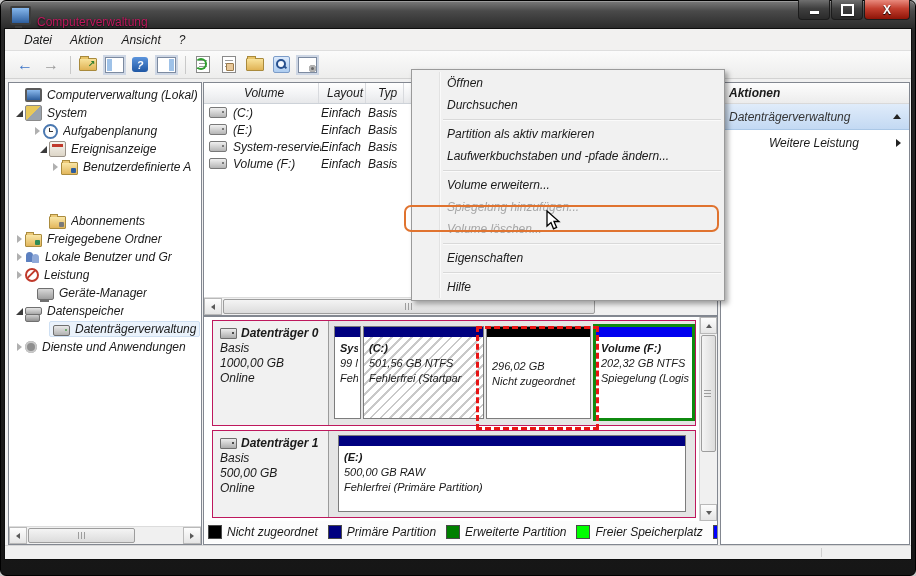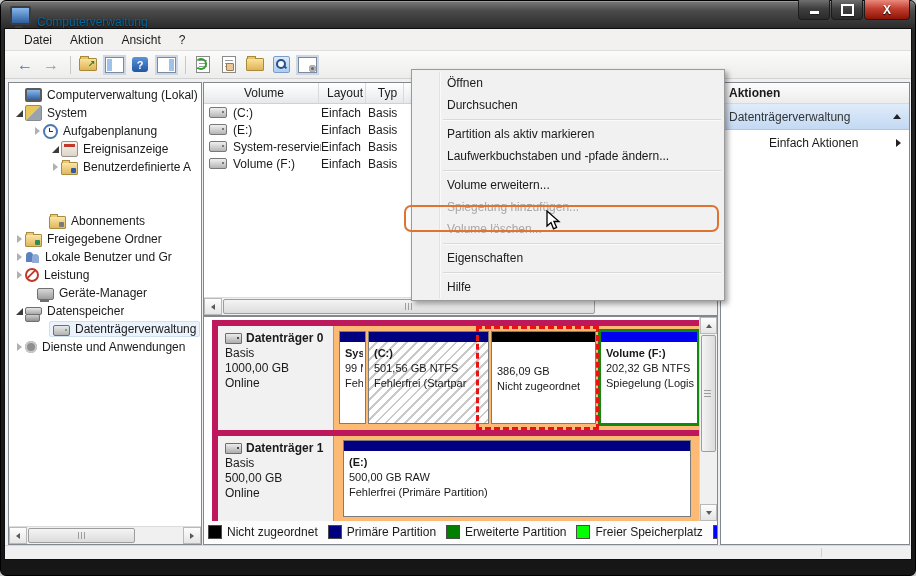--- a/index.html
+++ b/index.html
@@ -6,30 +6,30 @@
   #screen{position:relative;width:916px;height:576px;overflow:hidden;
     font-family:"Liberation Sans","DejaVu Sans",sans-serif;font-size:12px;color:#1a1a1a;
     -webkit-font-smoothing:antialiased;}
   
   .frame{position:absolute;inset:0;border-radius:6px;border:1px solid #000;
     background:linear-gradient(180deg,#7a7a7a 0,#4a4a4a 10px,#262626 30px,#161616 100%);
     box-shadow:inset 0 1px 0 #9b9b9b;}
   .titlebar{position:absolute;left:4px;top:3px;right:4px;height:25px;display:flex;align-items:center;}
   .app-ico{width:17px;height:15px;margin:0 6px 0 6px;position:relative;background:linear-gradient(#86b7ec,#2d5e9e);border:2px solid #3c3c3c;border-radius:2px;}
   .app-ico::after{content:"";position:absolute;left:3px;bottom:-5px;width:7px;height:2px;background:#3c3c3c;}
-  .title-txt{color:#0369a1;text-shadow:0 1px 2px #000;margin-top:13px;}
+  .title-txt{color:#be185d;text-shadow:0 1px 2px #000;margin-top:13px;}
   .winbtns{position:absolute;right:6px;top:0;display:flex;}
   .wbtn{height:19px;border:1px solid #1c1c1c;border-top:none;border-radius:0 0 4px 4px;
     background:linear-gradient(#6f6f6f,#3f3f3f 45%,#2a2a2a);display:flex;align-items:center;justify-content:center;margin-left:1px;}
   .wbtn.min{width:30px}.wbtn.max{width:30px}
   .wbtn.close{width:44px;background:linear-gradient(#e98b7e,#c33f2f 45%,#8e1407);}
   .glyph-min{width:9px;height:3px;background:#fff;margin-top:6px;box-shadow:0 1px 1px #00000066;}
   .glyph-max{width:9px;height:8px;border:2px solid #fff;box-shadow:0 1px 1px #00000066;}
   .glyph-x{color:#fff;font-weight:bold;font-size:12px;text-shadow:0 1px 1px #000;}
-  .inner{position:absolute;left:4px;top:28px;right:4px;bottom:16px;background:#f0f0f0;border:1px solid #0e0e0e;overflow:hidden;}
+  .inner{position:absolute;left:4px;top:28px;right:4px;bottom:16px;background:#f0f0f0;border:1px solid #0e0e0e;overflow:hidden;font-style:italic;}
   
   .menubar{position:absolute;left:0;top:0;right:0;height:21px;background:#f2f1f0;border-bottom:1px solid #dedede;display:flex;align-items:center;padding-left:10px;}
   .menubar .mi{padding:2px 9px;cursor:default;}
   .toolbar{position:absolute;left:0;top:22px;right:0;height:27px;background:linear-gradient(#fbfbfb,#ededec);border-bottom:1px solid #d2d2d2;display:flex;align-items:center;padding-left:8px;}
   .tbtn{width:24px;height:22px;display:flex;align-items:center;justify-content:center;margin-right:2px;position:relative;}
   .tsep{width:1px;height:18px;background:#c9c9c9;margin:0 5px;}
   .arrow-glyph{font-size:16px;font-weight:bold;line-height:1;}
   .back{color:#3f76c8}.fwd{color:#9a9a9a}
   .mini-folder{position:relative;width:16px;height:11px;background:linear-gradient(#f8e29a,#e0b355);border:1px solid #a98a3c;border-radius:1px;}
   .mini-folder::before{content:"";position:absolute;top:-3px;left:0;width:7px;height:2px;background:#e8c467;border:1px solid #a98a3c;border-bottom:none;}
@@ -93,21 +93,21 @@
   .tri-d{width:0;height:0;border-left:3px solid transparent;border-right:3px solid transparent;border-top:4px solid #5a5a5a;}
   .sb-thumb{height:13px;margin:0 1px;background:linear-gradient(#f4f4f4,#dcdcdc);border:1px solid #9d9d9d;border-radius:2px;position:relative;}
   .sb-thumb::after{content:"";position:absolute;left:50%;top:3px;width:7px;height:7px;margin-left:-4px;
     background:repeating-linear-gradient(90deg,#9d9d9d 0 1px,transparent 1px 3px);}
   .sb-v{position:absolute;width:17px;background:#f0f0f0;border-left:1px solid #d5d5d5;}
   .sb-v .sb-btn{width:15px;}
   .sb-vthumb{position:absolute;left:1px;width:13px;background:linear-gradient(90deg,#f4f4f4,#dcdcdc);border:1px solid #9d9d9d;border-radius:2px;}
   .sb-vthumb::after{content:"";position:absolute;top:50%;left:2px;width:7px;height:7px;margin-top:-4px;
     background:repeating-linear-gradient(180deg,#9d9d9d 0 1px,transparent 1px 3px);}
   
-  .disk-row{position:absolute;border:6px solid #be185d;background:#fdba74;}
+  .disk-row{position:absolute;border:1px solid #be185d;background:#e5e5e5;}
   .disk-info{position:absolute;left:0;top:0;bottom:0;width:116px;background:#f1f1f1;border-right:1px solid #9b9b9b;padding:5px 7px;box-sizing:border-box;line-height:15px;}
   .disk-title{font-weight:bold;display:flex;align-items:center;}
   .hd-ico{width:15px;height:9px;margin-right:4px;background:linear-gradient(#ececec,#adadad);border:1px solid #6d6d6d;border-radius:1px;position:relative;}
   .hd-ico::after{content:"";position:absolute;right:2px;top:3px;width:2px;height:2px;background:#4a4a4a;}
   .part{position:absolute;border:1px solid #7c7c7c;background:#fff;box-sizing:border-box;}
   .pbar{position:absolute;left:0;top:0;right:0;height:10px;}
   .ptxt{position:absolute;left:5px;right:2px;top:14px;font-size:11px;line-height:15px;white-space:nowrap;overflow:hidden;}
   .ptitle{font-weight:bold;}
   .hatch{background:repeating-linear-gradient(135deg,#ffffff 0 5px,#c9c9c9 5px 7px);}
   .ext-frame{position:absolute;border:3px solid #0f8a0f;box-sizing:border-box;background:#fff;}
@@ -225,21 +225,21 @@
           <span class="ti ti-tools"></span>
           <span class="nw">System</span>
         </div>
       <div class="trow" style="top:39px;padding-left:22px;">
           <span class="exp">
             <span class="c"></span>
           </span>
           <span class="ti ti-clock"></span>
           <span class="nw">Aufgabenplanung</span>
         </div>
-      <div class="trow" style="top:57px;padding-left:40px;">
+      <div class="trow" style="top:57px;padding-left:28px;">
           <span class="exp">
             <span class="e"></span>
           </span>
           <span class="ti ti-event"></span>
           <span class="nw">Ereignisanzeige</span>
         </div>
       <div class="trow" style="top:75px;padding-left:40px;">
           <span class="exp">
             <span class="c"></span>
           </span>
@@ -368,21 +368,21 @@
         <div class="part" style="left:121px;top:5px;width:27px;height:93px;">
           <div class="pbar" style="background:#000080;"></div>
           <div class="ptxt"><span class="ptitle">Syst</span><br><span>99 M</span><br><span>Fehl</span></div>
         </div>
         <div class="part hatch" style="left:150px;top:5px;width:121px;height:93px;">
           <div class="pbar" style="background:#000080;"></div>
           <div class="ptxt"><span class="ptitle">(C:)</span><br><span>501,56 GB NTFS</span><br><span>Fehlerfrei (Startpar</span></div>
         </div>
         <div class="part" style="left:273px;top:5px;width:105px;height:93px;">
           <div class="pbar" style="background:#000000;"></div>
-          <div class="ptxt" style="top:32px;"><span>386,09 GB</span><br><span>Nicht zugeordnet</span></div>
+          <div class="ptxt" style="top:32px;"><span>296,02 GB</span><br><span>Nicht zugeordnet</span></div>
         </div>
         <div class="ext-frame" style="left:380px;top:3px;width:102px;height:97px;">
           <div class="pbar" style="background:#0000f0;"></div>
           <div class="ptxt"><span class="ptitle">Volume (F:)</span><br><span>202,32 GB NTFS</span><br><span>Spiegelung (Logis</span></div>
         </div>
       </div>
 
       <div class="disk-row" style="left:8px;top:113px;width:482px;height:86px;">
         <div class="disk-info">
           <div class="disk-title">
@@ -424,21 +424,21 @@
 
     <div class="red-dash" style="left:471px;top:297px;width:117px;height:98px;"></div>
 
     <div class="pane" style="left:715px;top:53px;width:188px;height:461px;">
       <div class="act-header">Aktionen</div>
       <div class="act-group">
         <span>Datenträgerverwaltung</span>
         <span class="tri-up"></span>
       </div>
       <div class="act-more">
-        <span>Einfach Aktionen</span>
+        <span>Weitere Leistung</span>
         <span class="tri-right"></span>
       </div>
     </div>
 
     <div class="statusbar"></div>
 
     <div class="cmenu">
       <div class="cmi">Öffnen</div>
       <div class="cmi">Durchsuchen</div>
       <div class="csep"></div>

